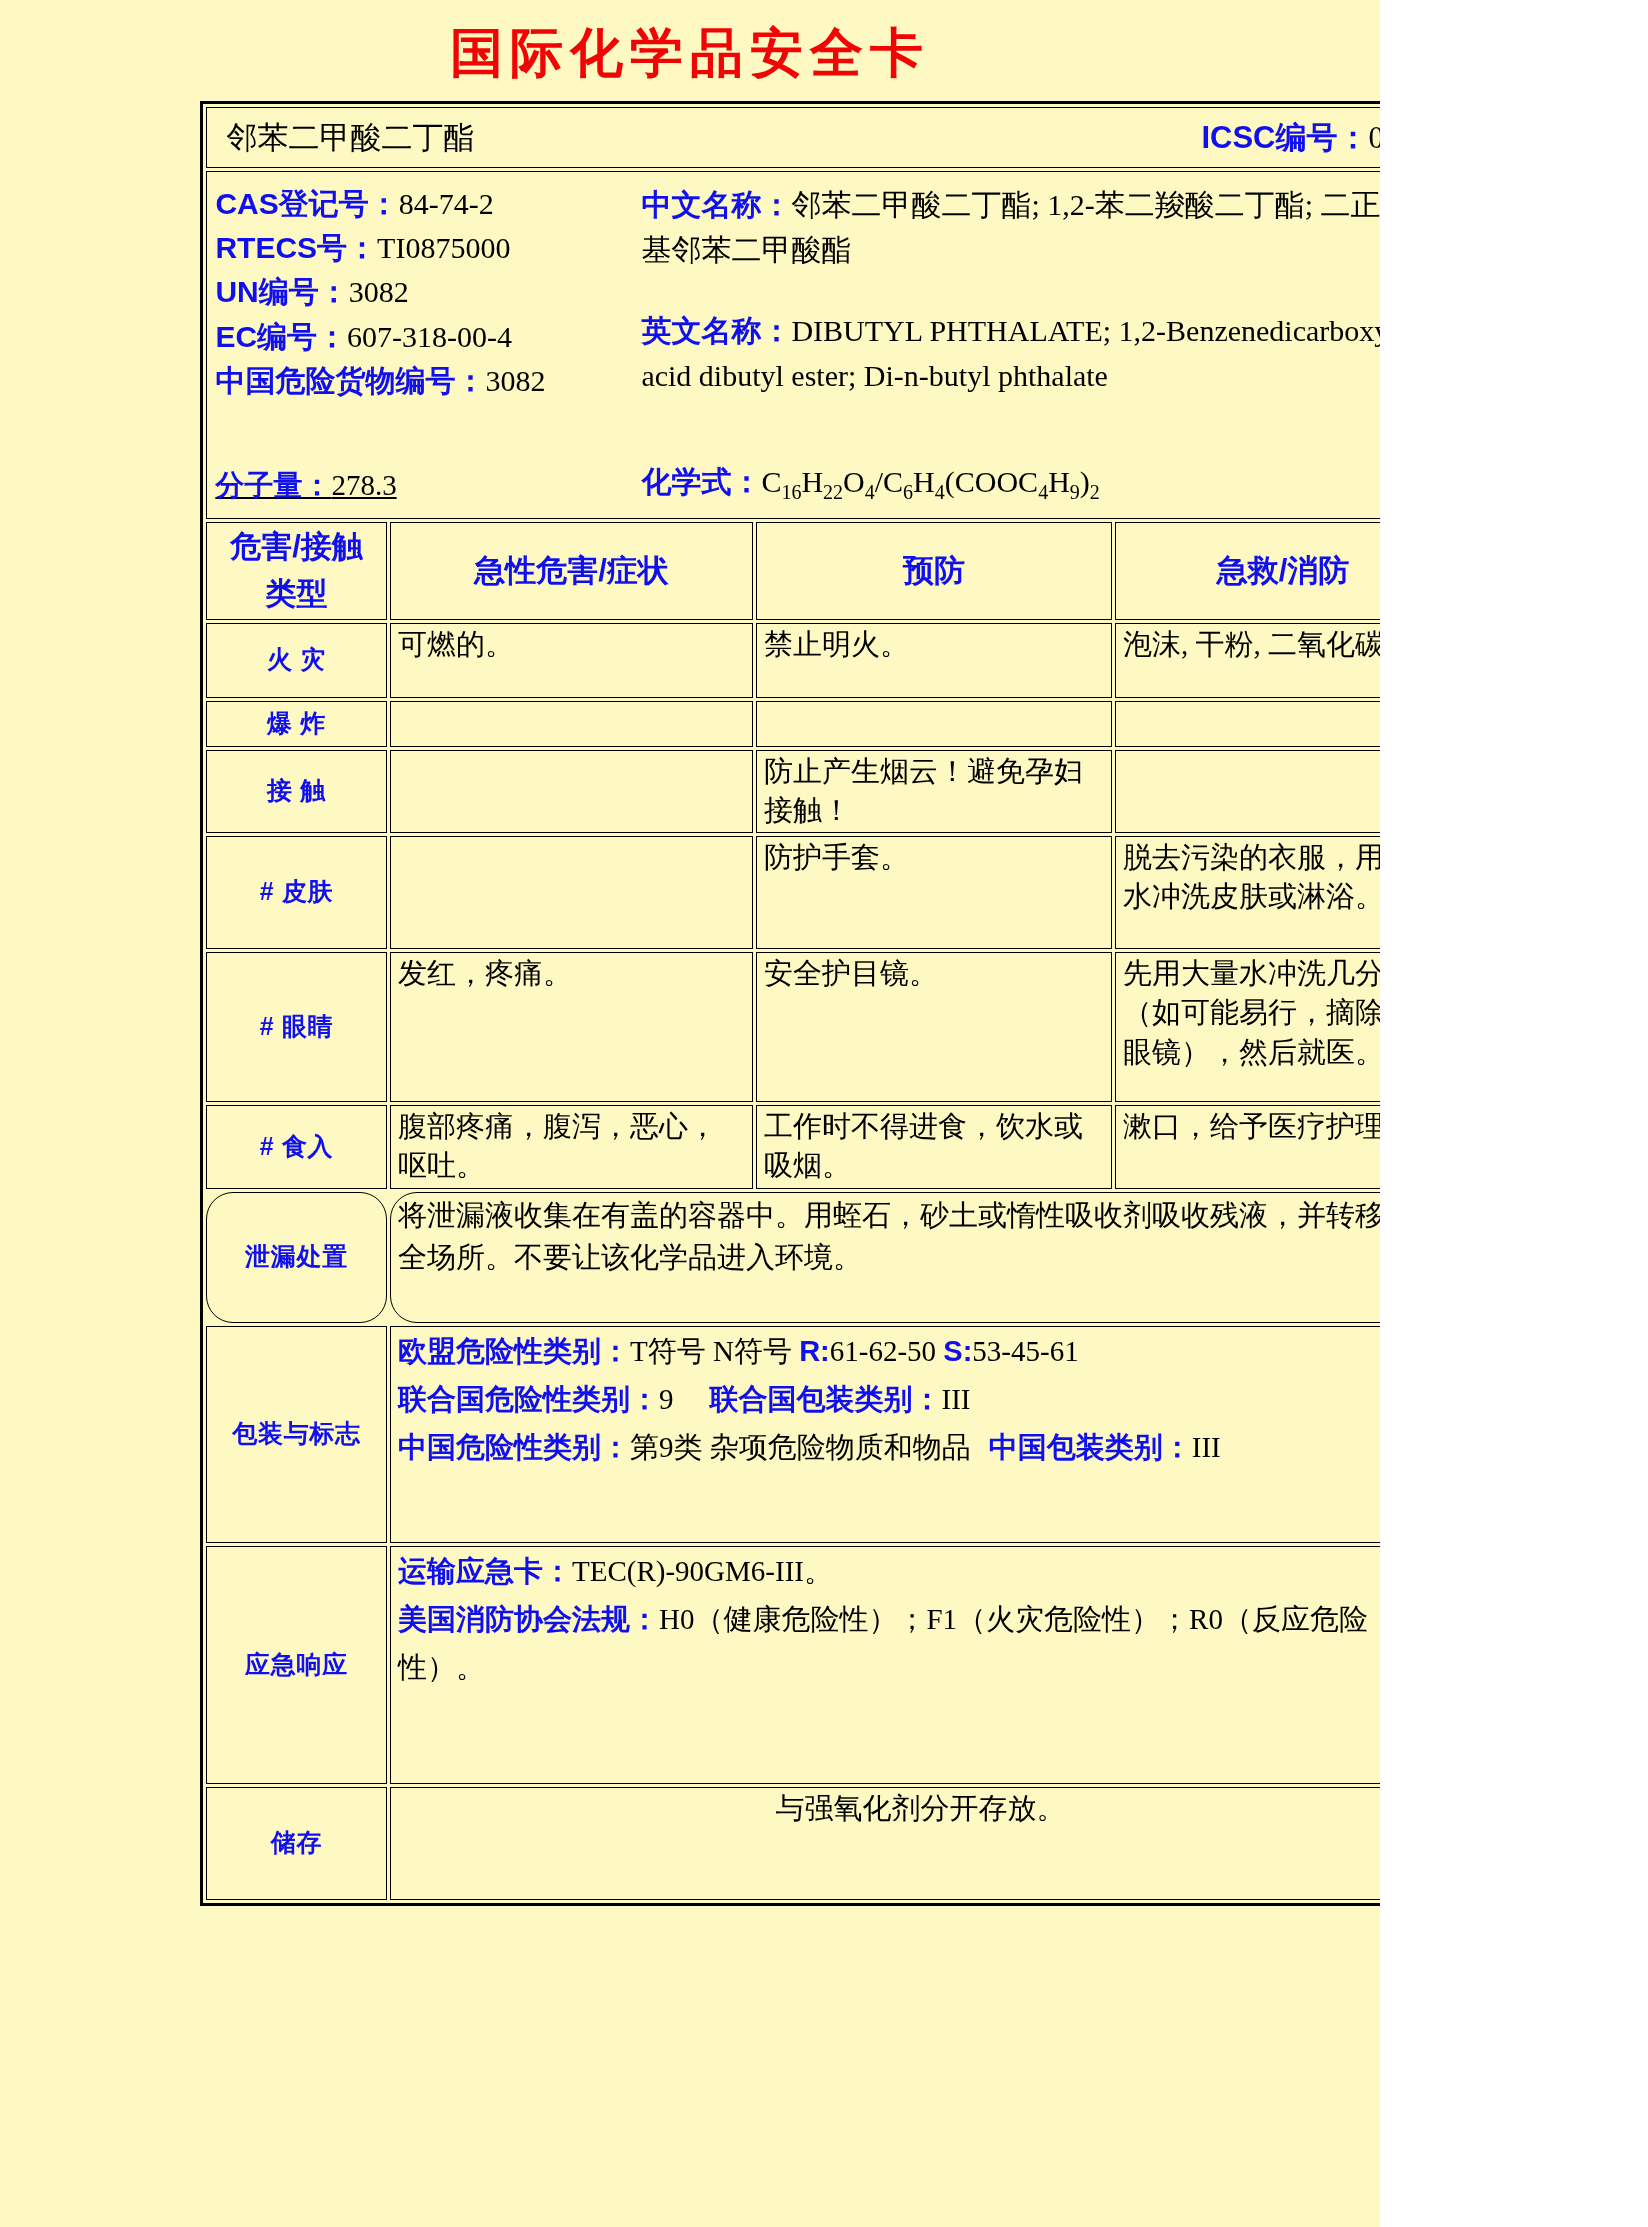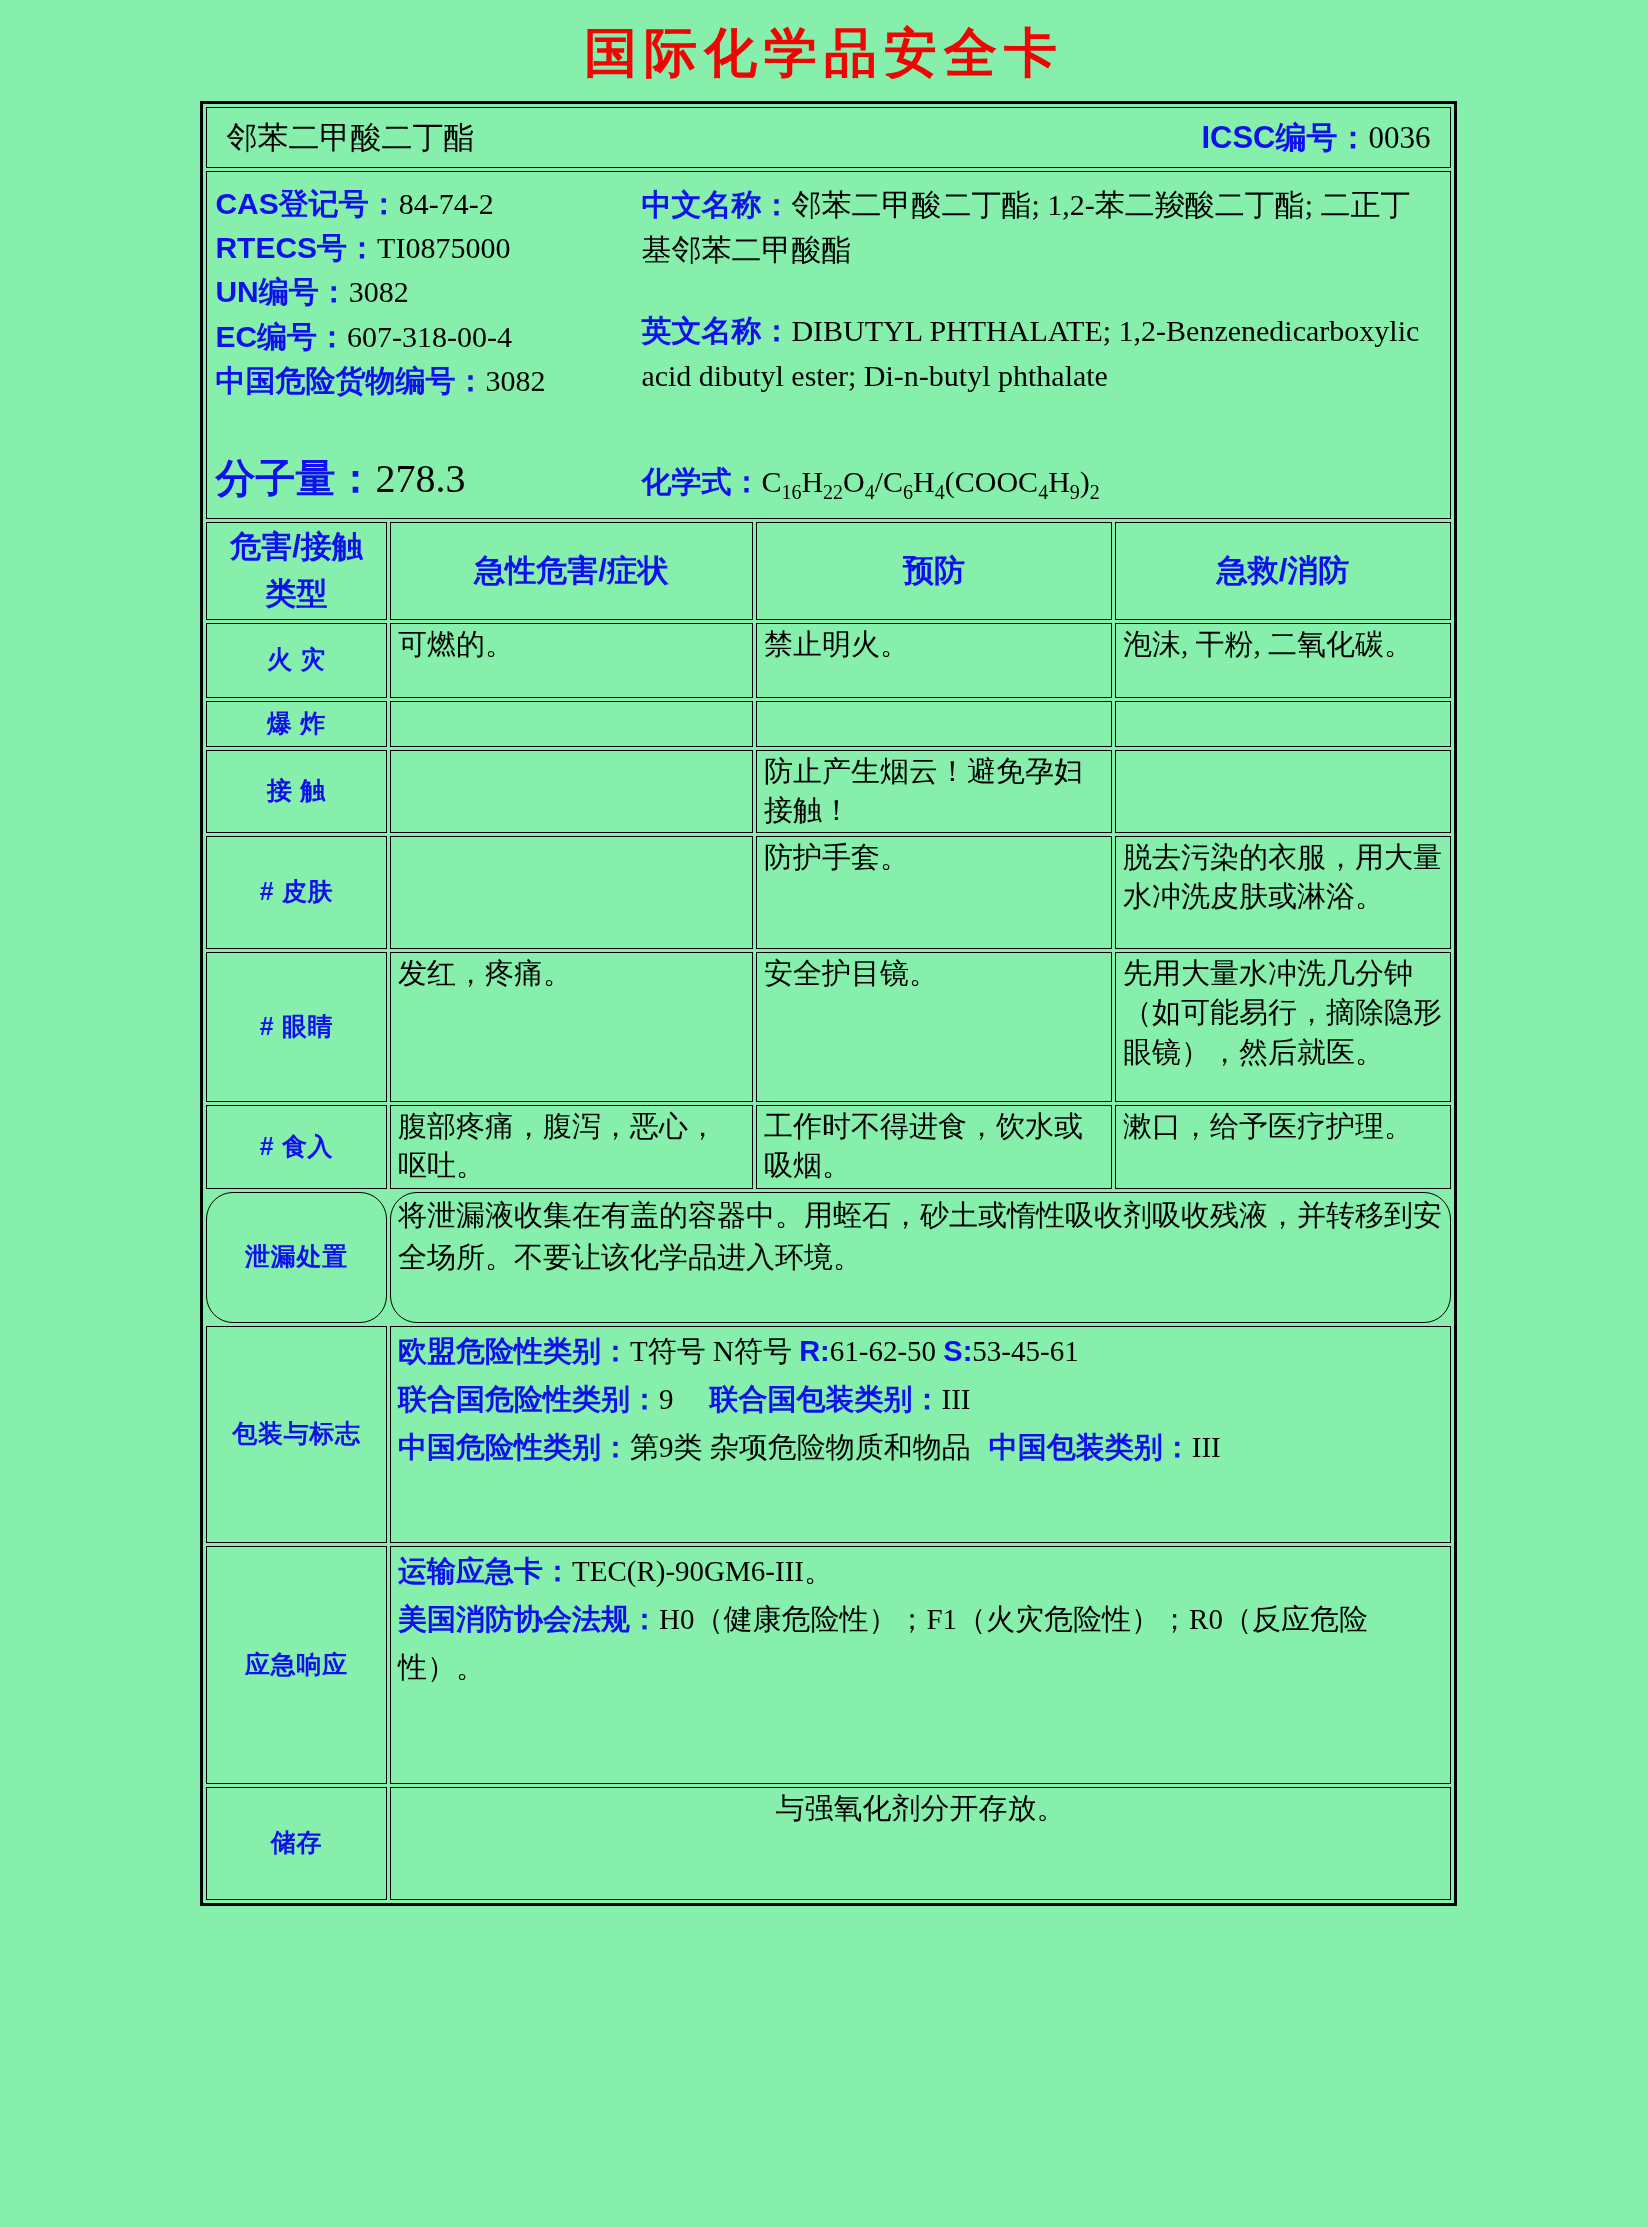--- a/index.html
+++ b/index.html
@@ -1,19 +1,19 @@
 <!DOCTYPE html>
 <html style="font-size:11px"><head>
 <meta charset="utf-8">
 <style>
   html,body{margin:0;padding:0;background:#ffffff;}
   .page{
     position:relative;
-    width:1648px;height:2227px;
-    background:#86efac;
+    width:1380px;height:2227px;
+    background:#fef9c3;
     font-family:"Liberation Serif","DejaVu Serif",serif;
     color:#000;
     overflow:hidden;
   }
   .title{
     margin:18px 0 0 0;
     text-align:center;
     font-family:"Liberation Sans","DejaVu Sans",sans-serif;
     font-size:53px;
     font-weight:bold;
@@ -49,21 +49,21 @@
   .chem-name{font-size:31px;}
   .icsc{font-size:31px;}
   
   .td-ids{height:348px;padding:9.7px 9.7px 12.5px 8.4px;}
   .ids-row{display:flex;height:100%;}
   .ids-left{width:426px;flex:none;display:flex;flex-direction:column;}
   .ids-right{flex:1;display:flex;flex-direction:column;}
   .id-line{line-height:1.48;font-size:30px;}
   .name-para{line-height:1.5;font-size:30px;}
   .en-para{margin-top:36px;}
-  .mw-line{margin-top:auto;font-size:40px;}
+  .mw-line{margin-top:auto;font-size:29px;text-decoration:underline;}
   .formula-line{margin-top:auto;font-size:30px;}
   sub{font-size:20px;}
   
   .th-cell{
     height:90px;
     vertical-align:middle;
     text-align:center;
     font-size:31px;
     line-height:1.5;
   }

